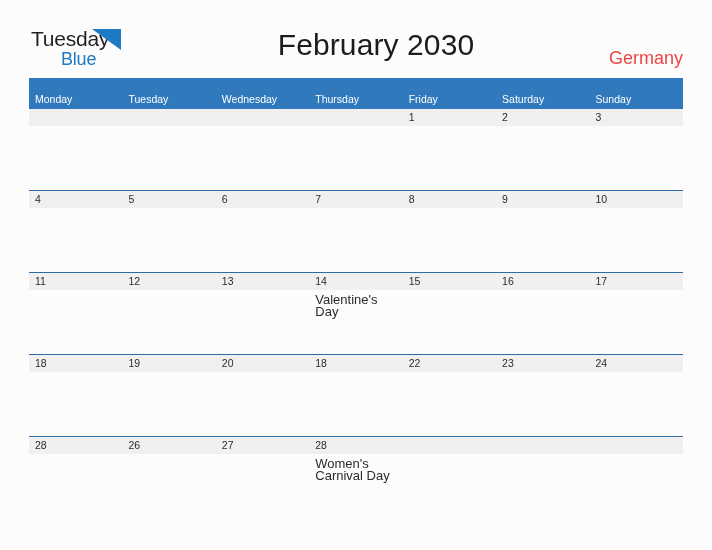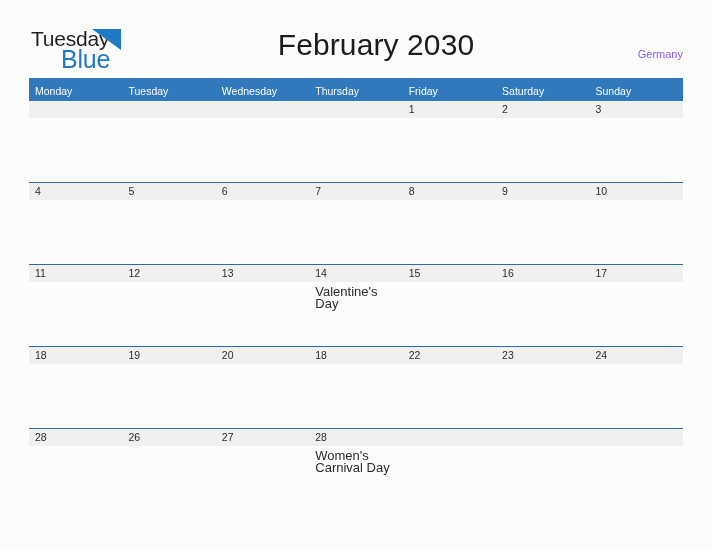--- a/index.html
+++ b/index.html
@@ -44,21 +44,21 @@
     position: absolute;
     left: 61px;
     top: 1px;
     width: 29px;
     height: 21px;
   }
   .brand-blue {
     position: absolute;
     left: 30px;
     top: 20px;
-    font-size: 25px;
+    font-size: 18px;
     letter-spacing: -0.2px;
     color: #1f7ac4;
     line-height: 22px;
   }
 
   .cal-title {
     text-align: center;
     font-size: 30px;
     font-weight: normal;
     color: #1c1c1c;
@@ -66,42 +66,42 @@
     padding-top: 6px;
     letter-spacing: 0.1px;
     font-family: "Liberation Sans", sans-serif;
     padding-left: 40px;
   }
 
   .region-label {
     position: absolute;
     right: 29px;
     top: 48px;
-    font-size: 11px;
-    color: #8b5cf6;
+    font-size: 18px;
+    color: #ef4444;
     text-align: right;
   }
 
   
   .calendar {
     position: absolute;
     left: 29px;
     top: 78px;
     width: 654px;
     border-collapse: collapse;
     table-layout: fixed;
   }
 
   .calendar th {
     background: #3179bd;
     color: #ffffff;
     font-size: 10.5px;
     font-weight: normal;
     text-align: left;
-    padding: 8px 0 4px 6px;
+    padding: 16px 0 4px 6px;
     height: 9px;
     line-height: 11px;
   }
 
   .calendar td {
     vertical-align: top;
     padding: 0;
     height: 81px;
     border-top: 1px solid #2e6da4;
   }

